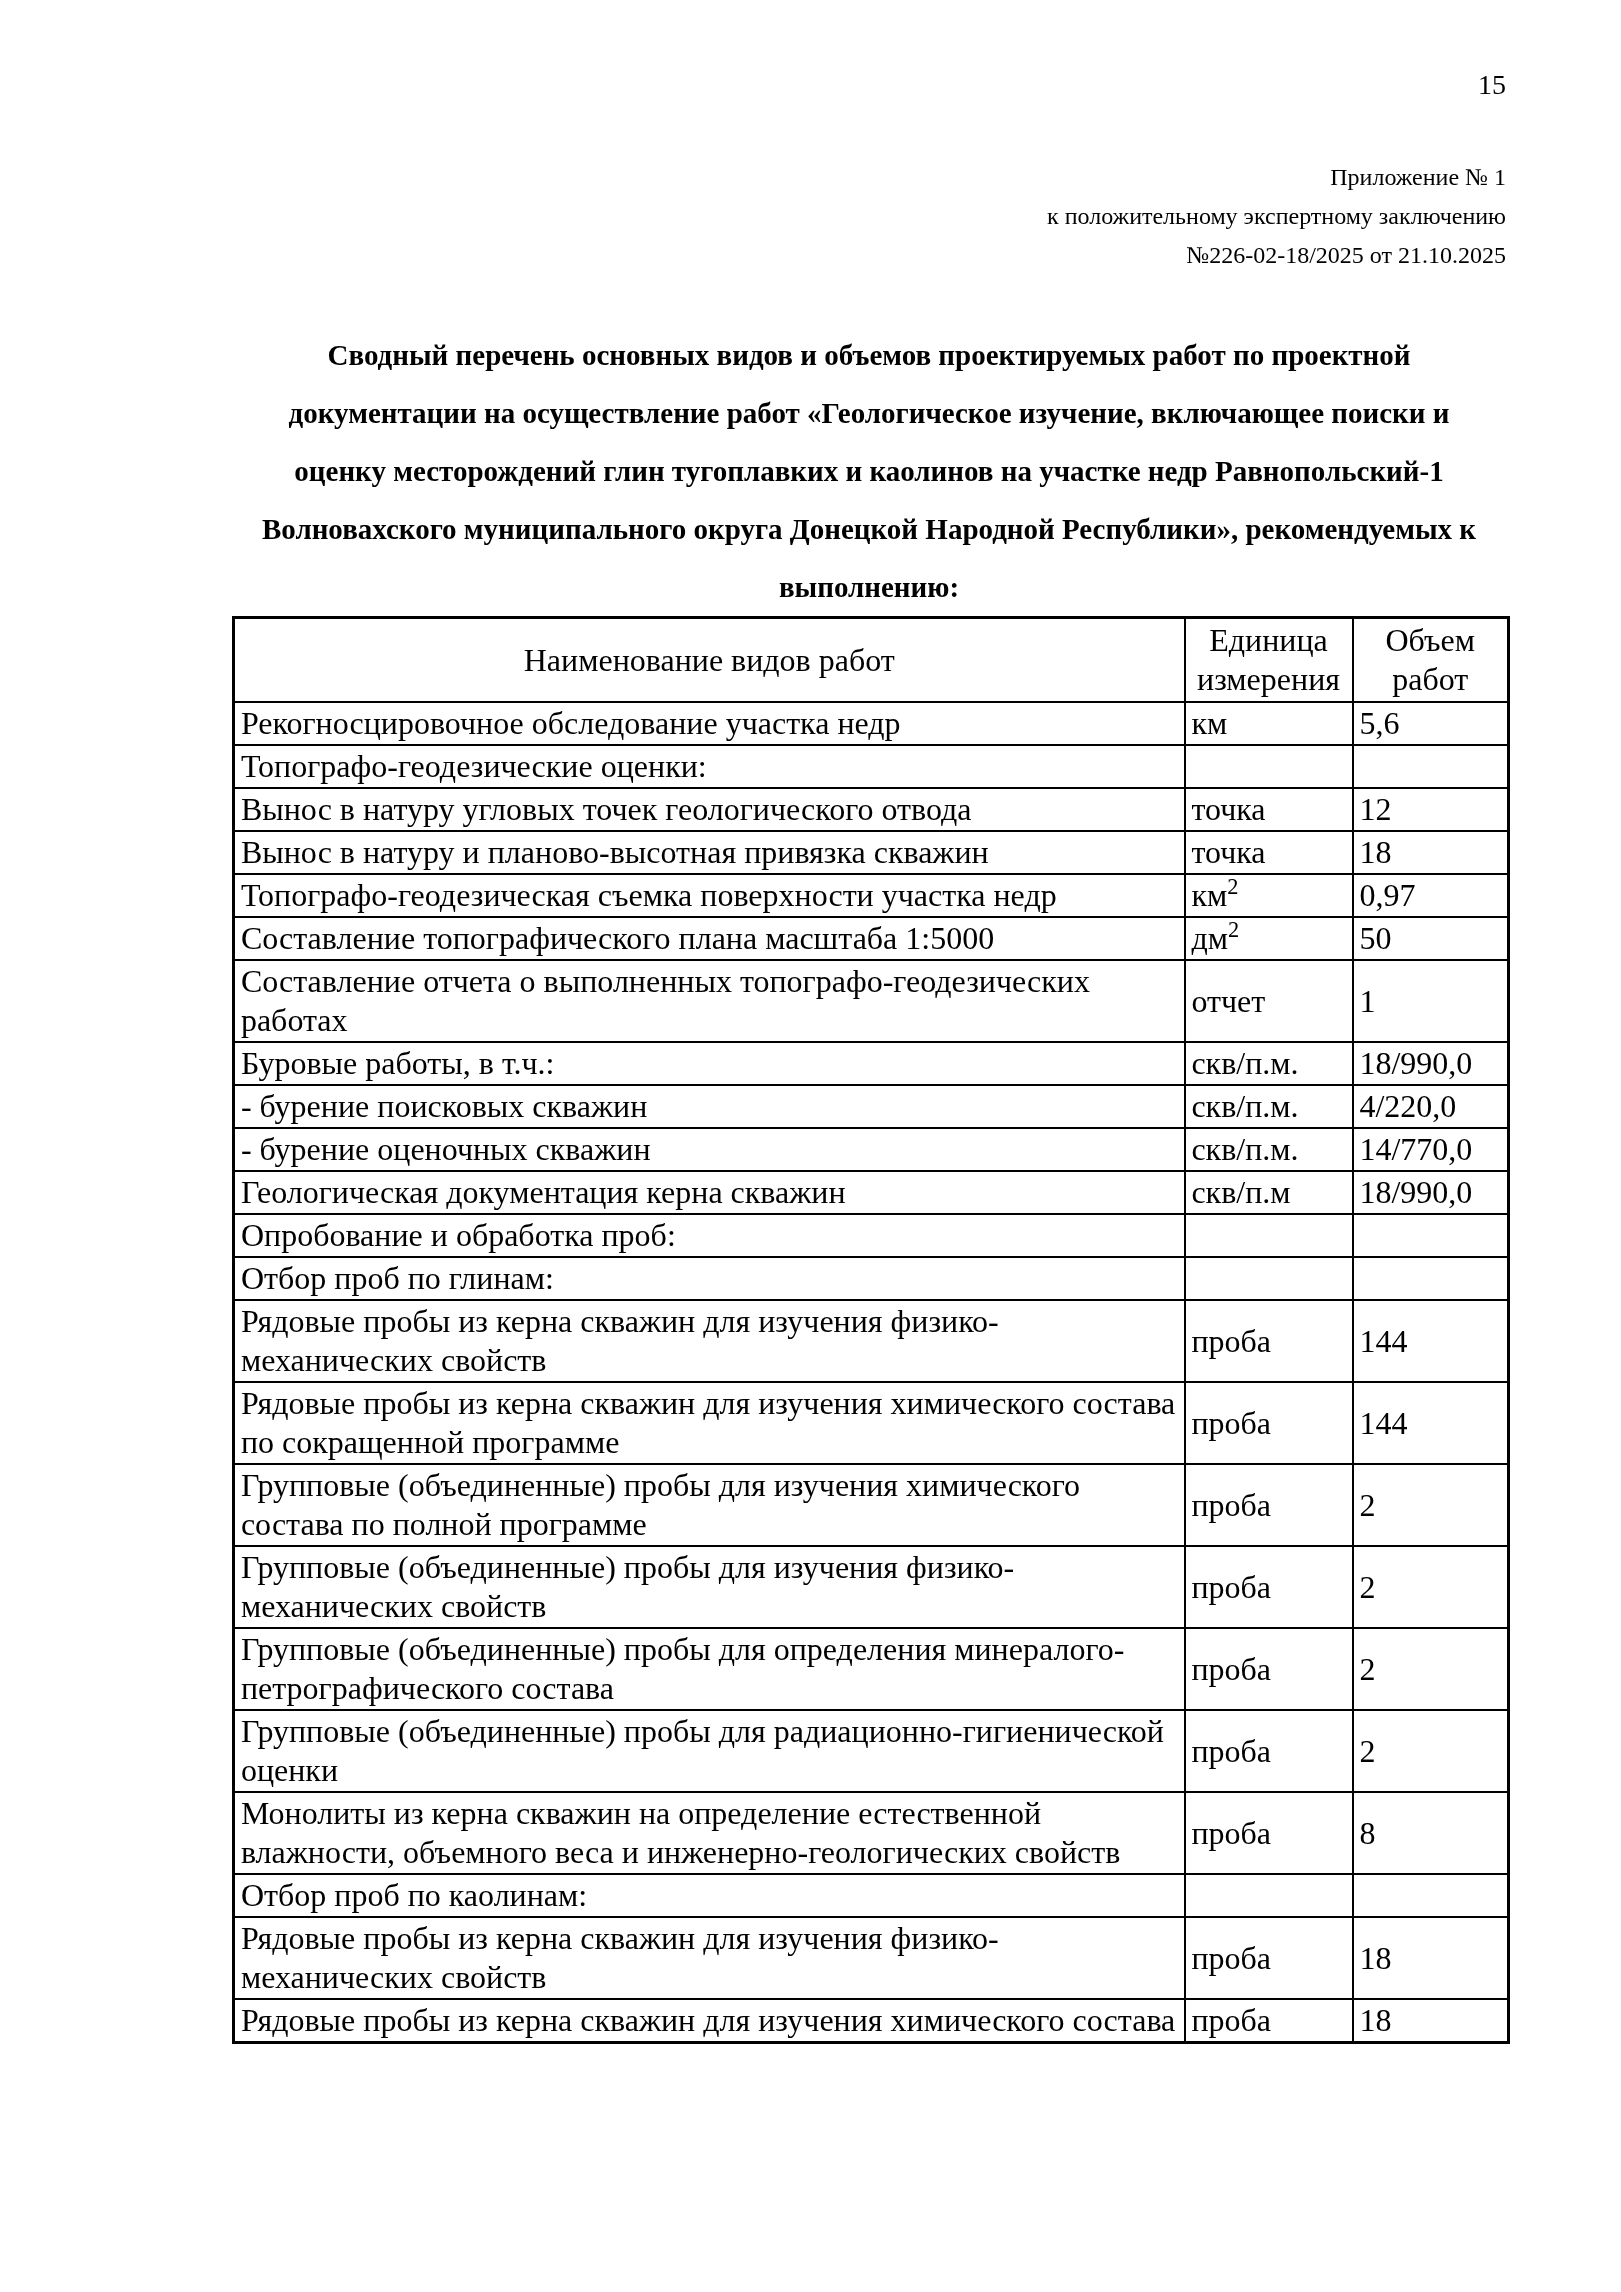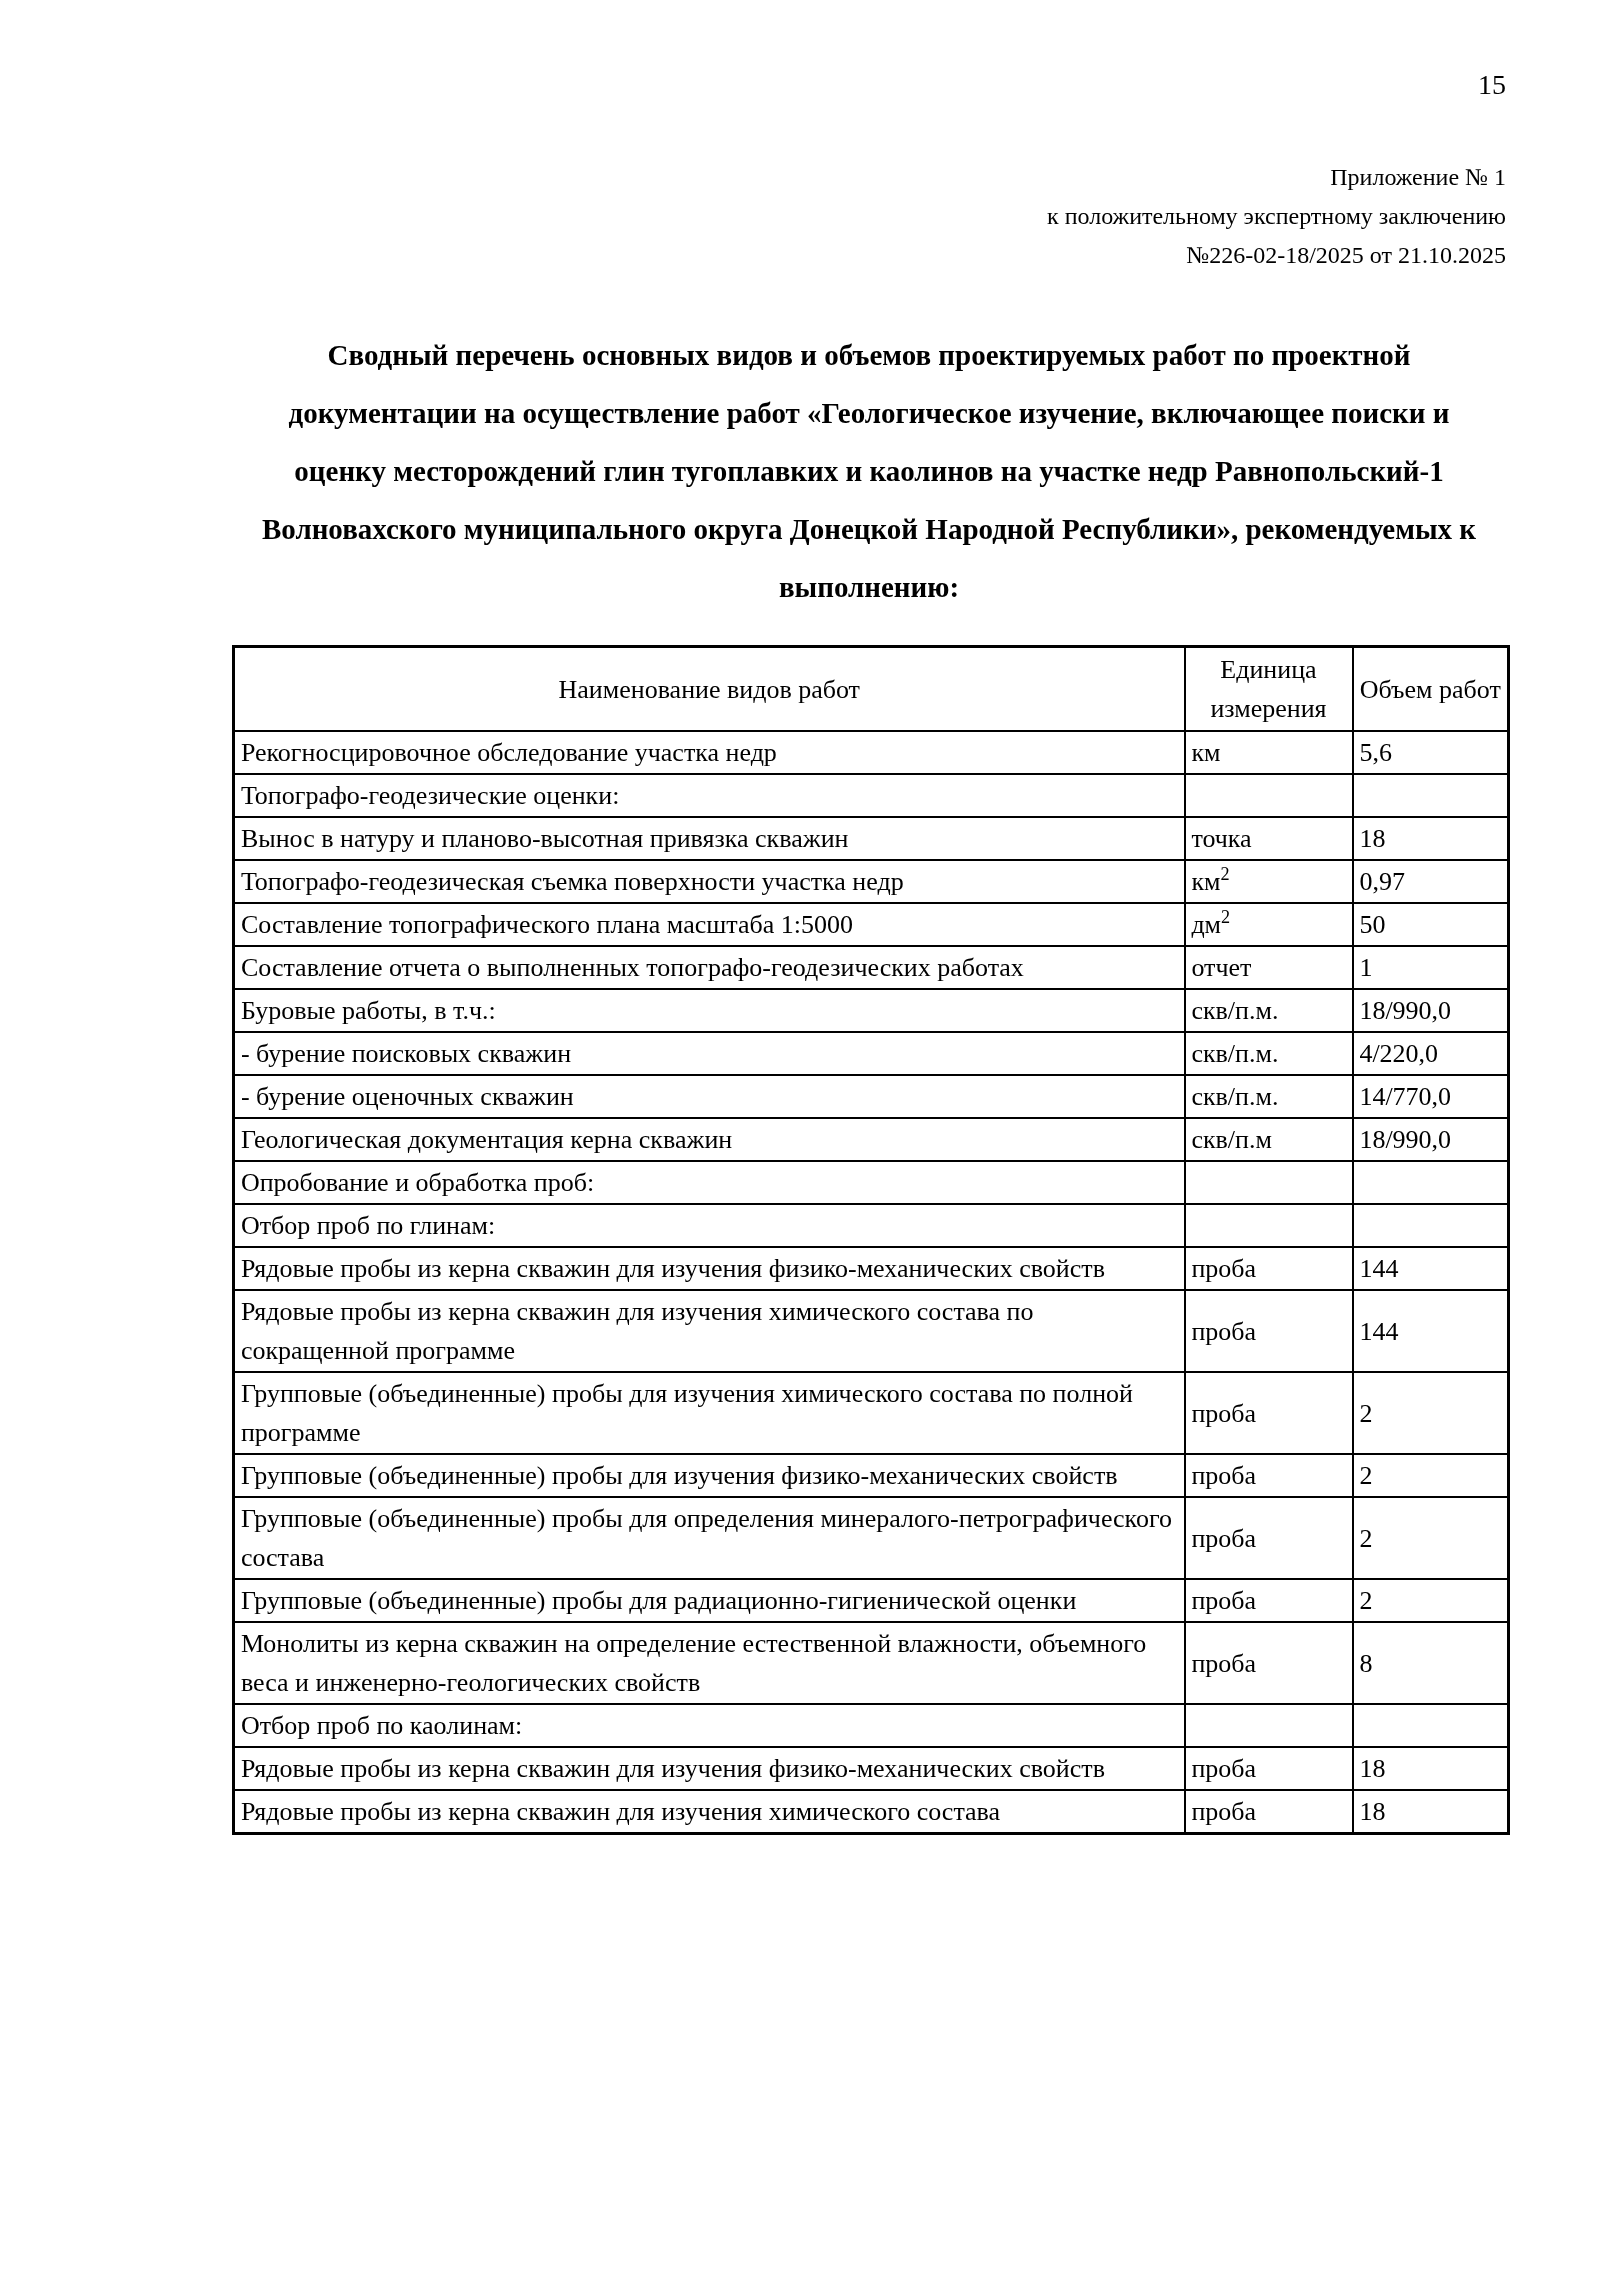--- a/index.html
+++ b/index.html
@@ -31,25 +31,24 @@
   }
   .doc-title {
     margin-top: 51px;
     padding: 0 11.8px;
     font-size: 29px;
     font-weight: bold;
     text-align: center;
     line-height: 58px;
   }
   table.works-table {
-    margin-top: 29px;
     width: 1274px;
     table-layout: fixed;
     border-collapse: collapse;
-    font-size: 26px;
+    font-size: 32px;
     line-height: 39px;
     border: 3.9px solid #000000;
   }
   .works-table th, .works-table td {
     border: 2.9px solid #000000;
     vertical-align: middle;
   }
   .works-table th {
     font-weight: normal;
     text-align: center;
@@ -97,20 +96,25 @@
           <td class="cell-name">Рекогносцировочное обследование участка недр</td>
           <td class="cell-unit">км</td>
           <td class="cell-volume">5,6</td>
         </tr>
         <tr>
           <td class="cell-name">Топографо-геодезические оценки:</td>
           <td class="cell-unit"></td>
           <td class="cell-volume"></td>
         </tr>
         <tr>
+          <td class="cell-name">Вынос в натуру угловых точек геологического отвода</td>
+          <td class="cell-unit">точка</td>
+          <td class="cell-volume">12</td>
+        </tr>
+        <tr>
           <td class="cell-name">Вынос в натуру и планово-высотная привязка скважин</td>
           <td class="cell-unit">точка</td>
           <td class="cell-volume">18</td>
         </tr>
         <tr>
           <td class="cell-name">Топографо-геодезическая съемка поверхности участка недр</td>
           <td class="cell-unit">км<sup>2</sup></td>
           <td class="cell-volume">0,97</td>
         </tr>
         <tr>

